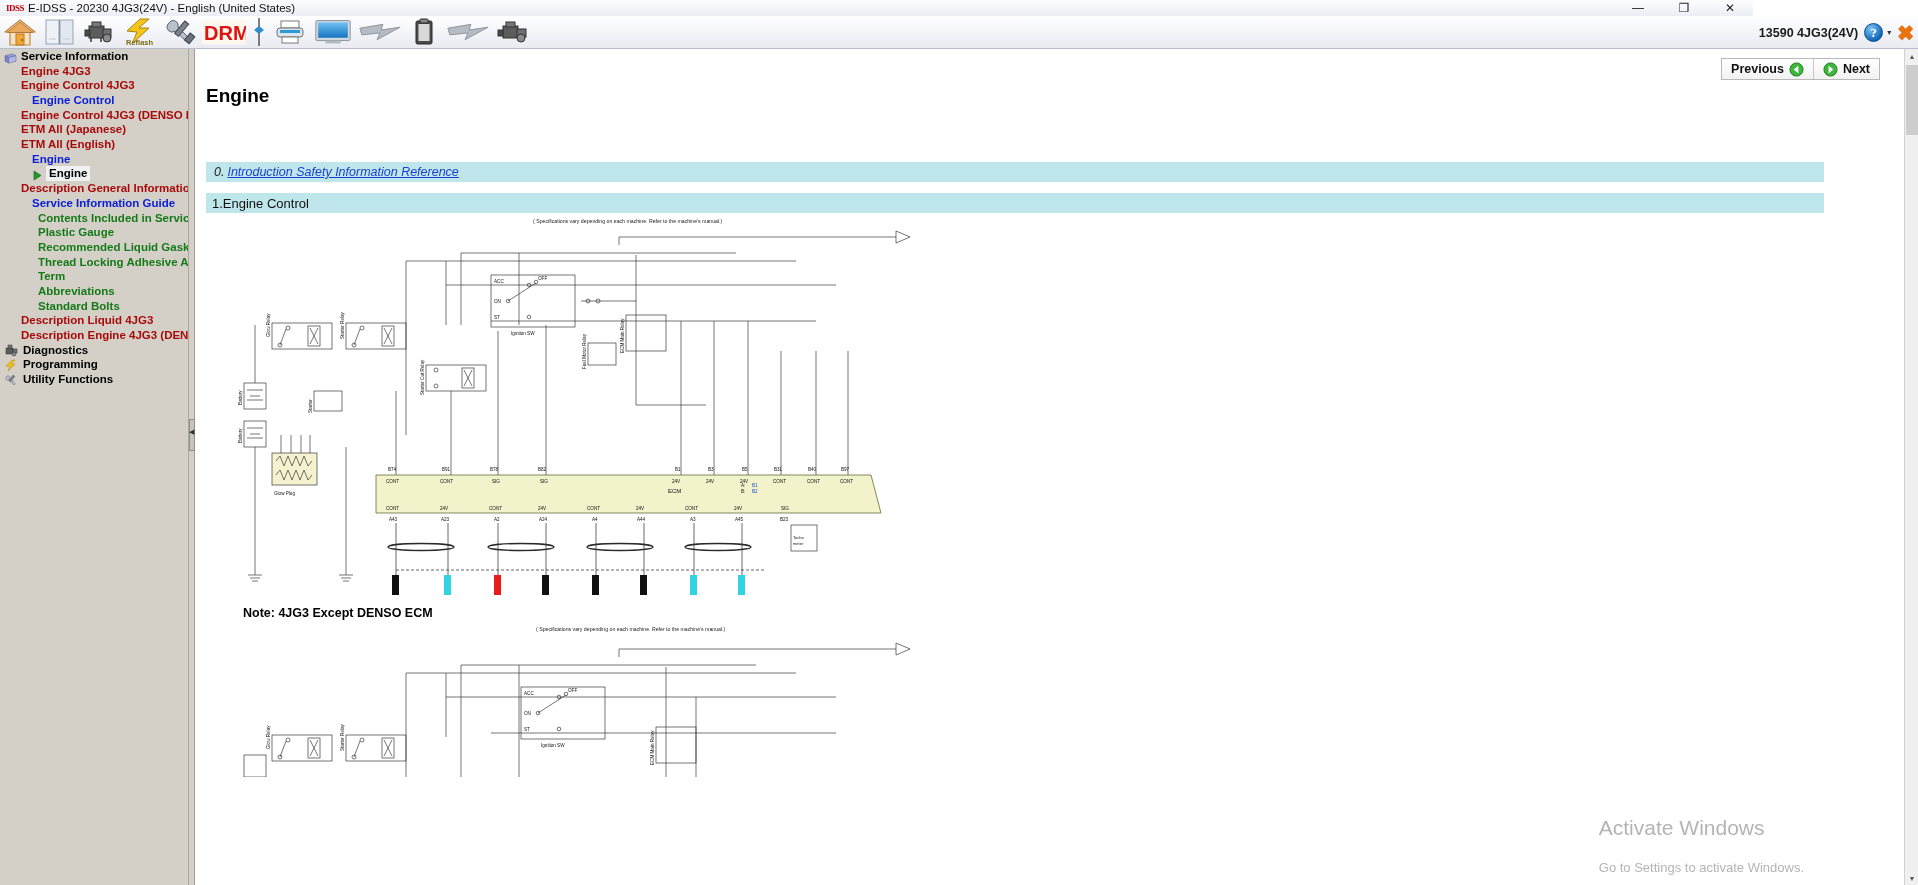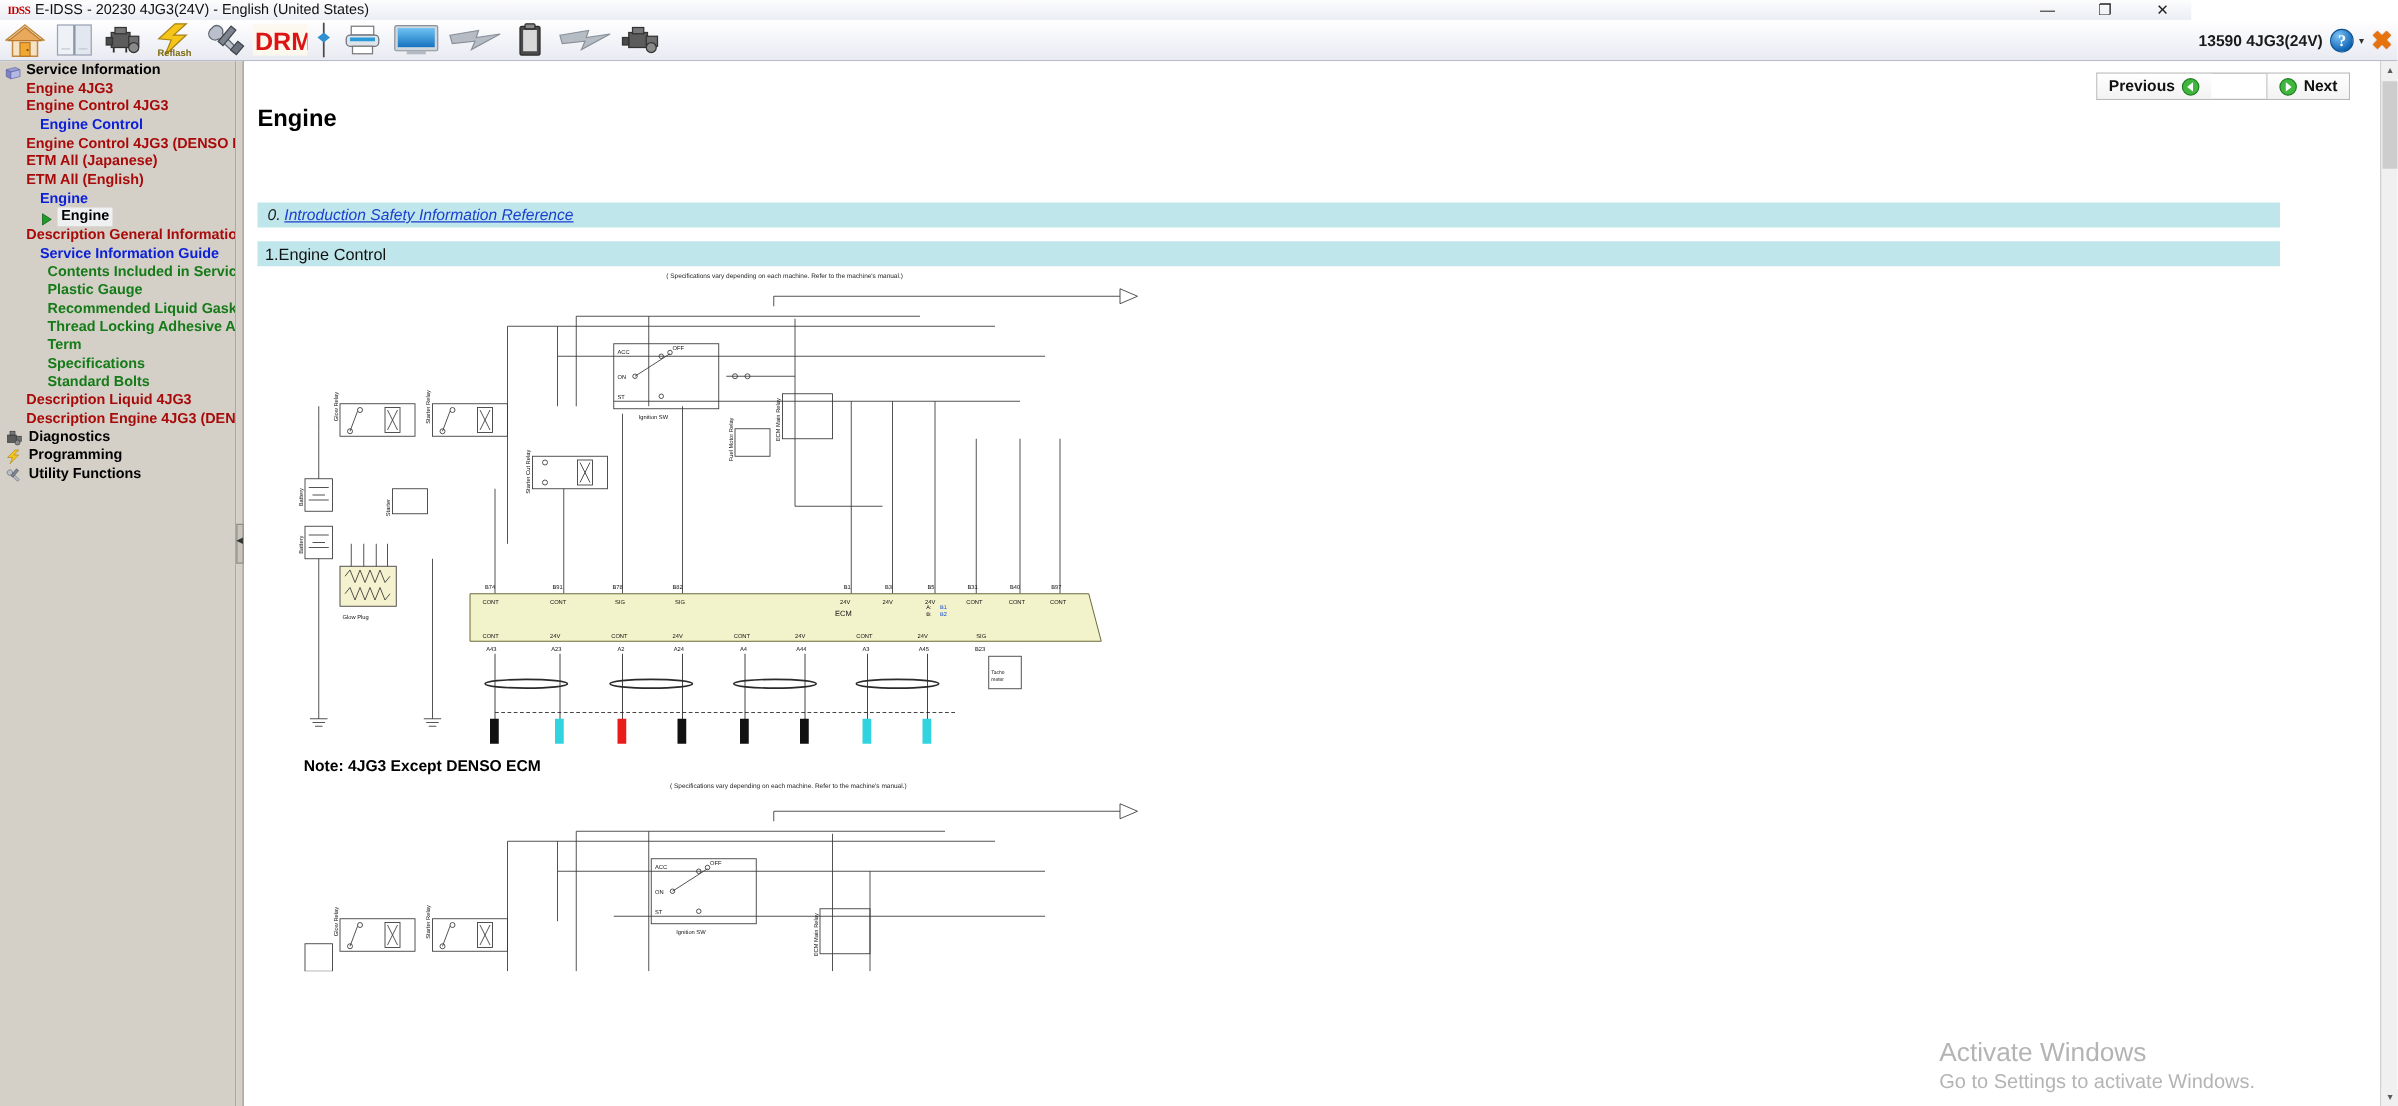--- a/index.html
+++ b/index.html
@@ -80,21 +80,21 @@
   #splitter .grip:after { content:"\25C0"; font-size:7px; color:#333;
                     position:absolute; left:-1px; top:8px; }
 
   
   #content { position:absolute; left:196px; top:49px; width:1708px; height:836px;
              background:#fff; overflow:hidden; }
   #page-title { position:absolute; left:10px; top:36px; font-size:19px;
                 font-weight:bold; color:#000; }
 
   #nav-buttons { position:absolute; right:24px; top:9px; display:flex;
-                 border:1px solid #b9b9b9; background:#fff; height:22px;gap:44px; }
+                 border:1px solid #b9b9b9; background:#fff; height:22px; }
   .navbtn { display:flex; align-items:center; gap:5px; padding:0 9px;
             font-size:12.5px; font-weight:bold; color:#111; cursor:pointer;
             background: linear-gradient(to bottom,#ffffff,#f2f2f2); }
   .navbtn + .navbtn { border-left:1px solid #c8c8c8; }
   .grn-arrow { width:15px; height:15px; }
 
   .band { position:absolute; left:10px; width:1618px; height:20px;
           background:#bfe6ea; display:flex; align-items:center; }
   .band .bnum { font-size:12.5px; font-style:italic; color:#222; margin-left:8px; }
   .band .blink { font-size:12.5px; font-style:italic; color:#1a3fd0;
@@ -121,21 +121,21 @@
   .sb-arrow { width:14px; height:14px; display:flex; align-items:center;
               justify-content:center; font-size:7px; color:#5a5a5a;
               background:#f0f0f0; }
   #sb-thumb { position:absolute; left:1px; top:16px; width:12px; height:70px;
               background:#cdcdcd; }
 
   
   #watermark { position:absolute; right:100px; bottom:10px; text-align:left;
                color:#b4b4b4; }
   #wm1 { font-size:21px; }
-  #wm2 { font-size:16px; margin-top:2px; }
+  #wm2 { font-size:13px; margin-top:20px; }
 
   .diagram text { font-family:"Liberation Sans", sans-serif; }
 </style>
 </head>
 <body>
 
 <div id="titlebar">
   <div id="app-icon">IDSS</div>
   <div id="title-text">E-IDSS - 20230 4JG3(24V)  - English (United States)</div>
   <div id="wincontrols">
@@ -319,21 +319,21 @@
     <div class="tree-row lvl3">
       <span class="tlabel c-green">Recommended Liquid Gasket</span>
     </div>
     <div class="tree-row lvl3">
       <span class="tlabel c-green">Thread Locking Adhesive Agent</span>
     </div>
     <div class="tree-row lvl3">
       <span class="tlabel c-green">Term</span>
     </div>
     <div class="tree-row lvl3">
-      <span class="tlabel c-green">Specifications</span>
+      <span class="tlabel c-green">Abbreviations</span>
     </div>
     <div class="tree-row lvl3">
       <span class="tlabel c-green">Standard Bolts</span>
     </div>
     <div class="tree-row lvl1">
       <span class="tlabel c-red">Description Liquid 4JG3</span>
     </div>
     <div class="tree-row lvl1">
       <span class="tlabel c-red">Description Engine 4JG3 (DENSO ECM)</span>
     </div>

